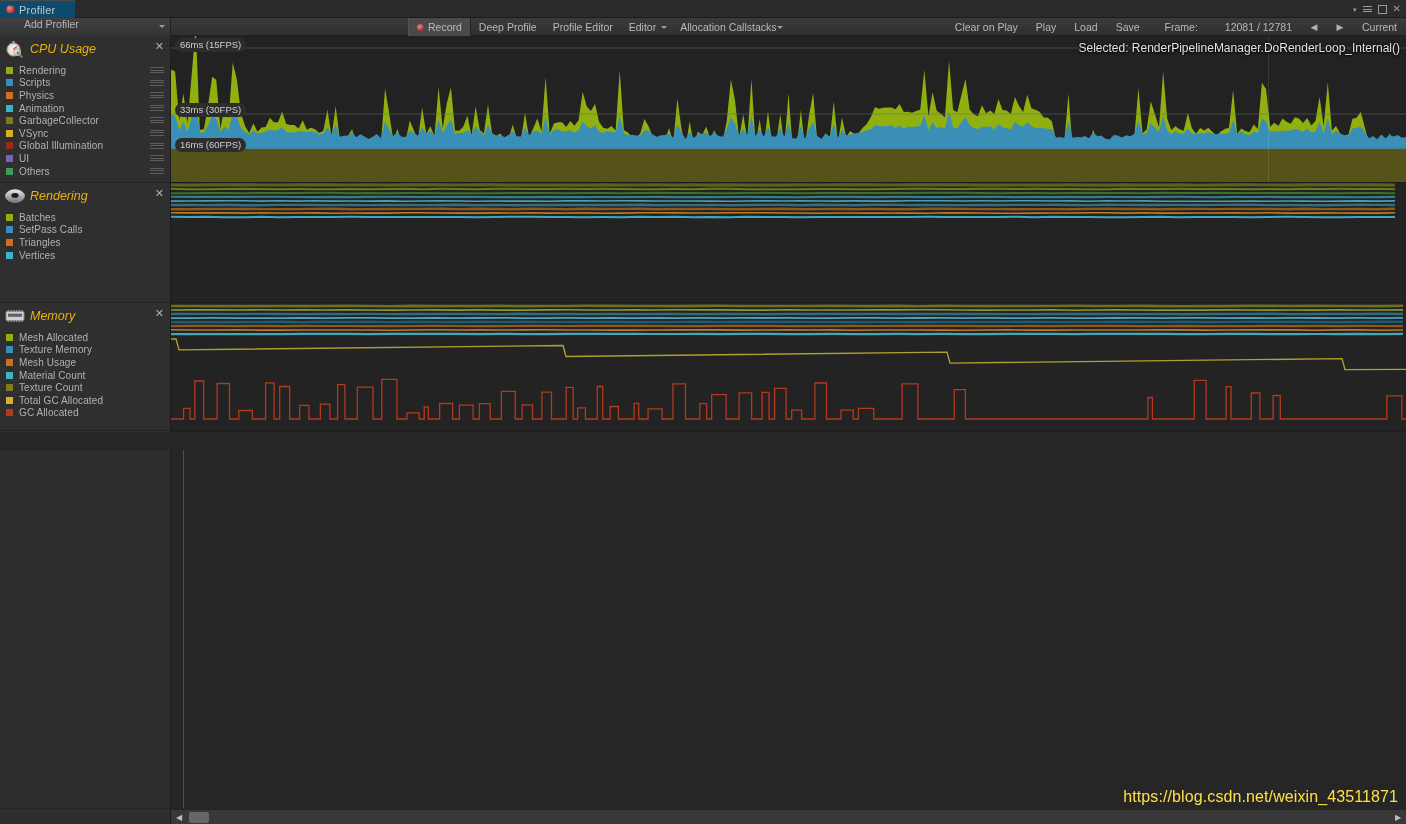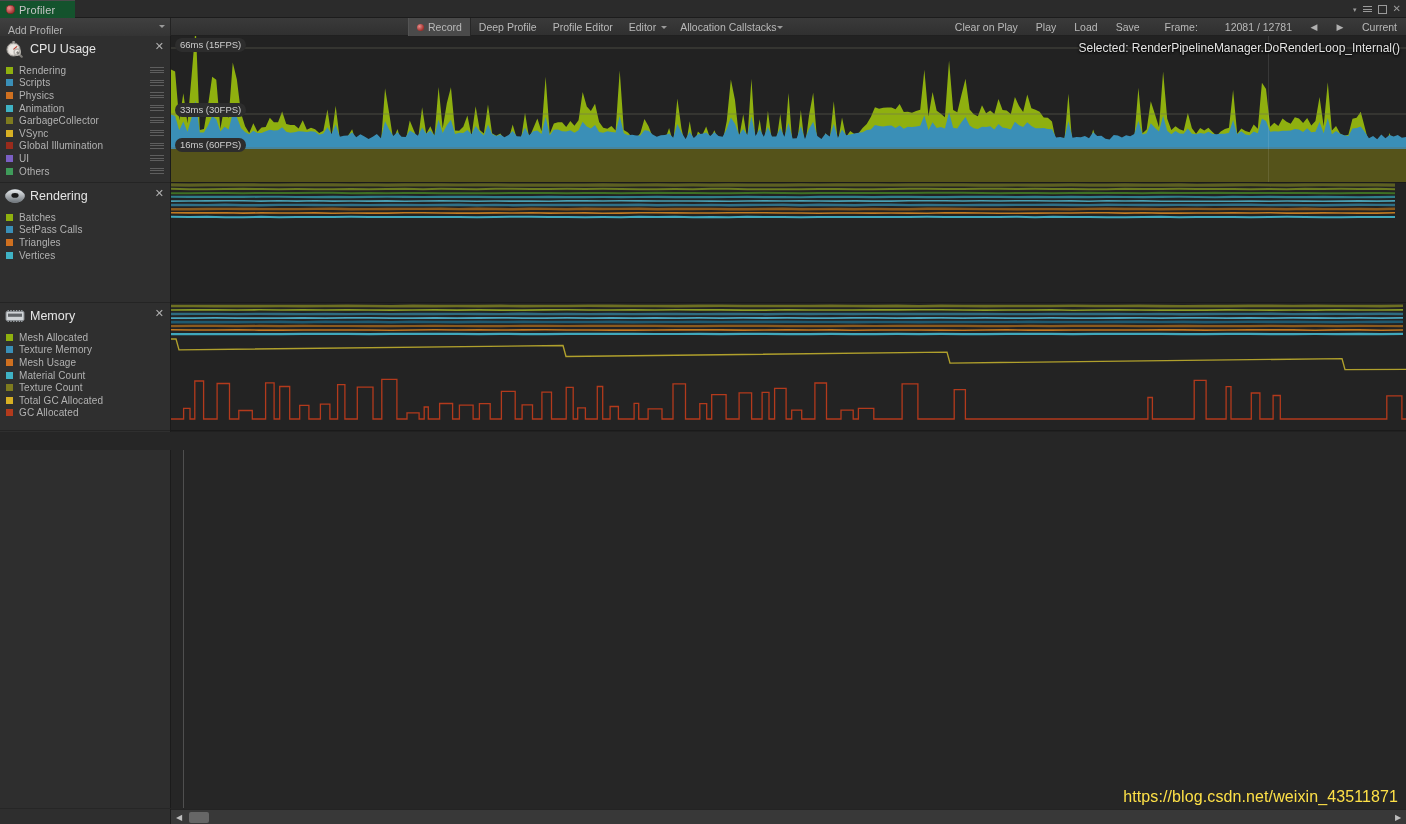--- a/index.html
+++ b/index.html
@@ -12,21 +12,21 @@
   }
   .app{position:relative;width:1406px;height:824px;background:#262626;}
 
   
   .titlebar{
     position:absolute;left:0;top:0;width:1406px;height:18px;
     background:#2b2b2b;border-bottom:1px solid #1c1c1c;
   }
   .tab{
     position:absolute;left:0;top:0;height:18px;width:75px;
-    background:#14532d;display:flex;align-items:center;gap:4px;padding-left:6px;
+    background:#0c4a6e;display:flex;align-items:center;gap:4px;padding-left:6px;
     border-top:1px solid #4a4a4a;
   }
   .tab-label{color:#c6c6c6;font-size:11px;letter-spacing:.2px;}
   .unity-ico{
     width:9px;height:9px;border-radius:50%;
     background:radial-gradient(circle at 35% 35%,#f0908f,#9c2f2c 70%);
     box-shadow:0 0 0 .5px #6c1f1d inset;
   }
   .win-ctrls{position:absolute;right:2px;top:0;height:18px;display:flex;align-items:center;gap:6px;padding-right:3px;}
   .ico-btn{color:#9a9a9a;font-size:10px;line-height:1;cursor:default;}
@@ -37,21 +37,21 @@
   
   .toolbar{
     position:absolute;left:0;top:18px;width:1406px;height:18px;
     background:linear-gradient(#3a3a3a,#303030);
     border-bottom:1px solid #202020;
     display:flex;align-items:stretch;
   }
   .addprof{
     width:171px;height:18px;background:linear-gradient(#404040,#343434);
     border-right:1px solid #232323;
-    display:flex;align-items:flex-end;padding:0 8px;position:relative;
+    display:flex;align-items:flex-start;padding:0 24px;position:relative;
   }
   .addprof span{color:#b4b4b4;font-size:10.5px;}
   .caret{
     position:absolute;right:5px;top:7px;width:0;height:0;
     border-left:3px solid transparent;border-right:3px solid transparent;
     border-top:3px solid #9a9a9a;
   }
   .tbspace{flex:0 0 237px;}
   .tb-btn{
     display:flex;align-items:center;height:18px;padding:0 8px;
@@ -63,21 +63,21 @@
   .tb-btn.drop{padding-right:16px;position:relative;}
   .tb-btn.drop .caret{right:5px;top:8px;}
   .right-tools{margin-left:auto;display:flex;align-items:stretch;}
   .right-tools .tb-btn{padding:0 9px;}
   .arrow-btn{display:flex;align-items:center;justify-content:center;width:26px;color:#b0b0b0;font-size:9px;}
 
   
   .modcol{position:absolute;left:0;top:36px;width:171px;height:396px;background:#2f2f2f;border-right:1px solid #1b1b1b;}
   .module{position:relative;border-bottom:1px solid #242424;overflow:hidden;}
   .mod-head{display:flex;align-items:center;height:26px;padding-left:4px;gap:4px;}
-  .mod-title{color:#e5e5e5;font-size:12.5px;}
+  .mod-title{color:#eab308;font-size:12.5px;font-style:italic;}
   .mod-close{position:absolute;right:6px;top:5px;color:#b0b0b0;font-size:11px;line-height:1;}
   .mod-icon{width:22px;height:20px;display:flex;align-items:center;justify-content:center;}
   .legend{padding:2px 0 0 6px;}
   .leg-row{display:flex;align-items:center;height:12.6px;position:relative;}
   .swatch{width:7px;height:7px;margin-right:6px;flex:none;}
   .leg-label{color:#b2b2b2;font-size:10px;letter-spacing:.1px;white-space:nowrap;}
   .grip{position:absolute;right:6px;top:3px;display:flex;flex-direction:column;gap:1.5px;}
   .grip i{display:block;width:14px;height:1px;background:#5e5e5e;}
 
   .cpu-mod{height:147px;}

